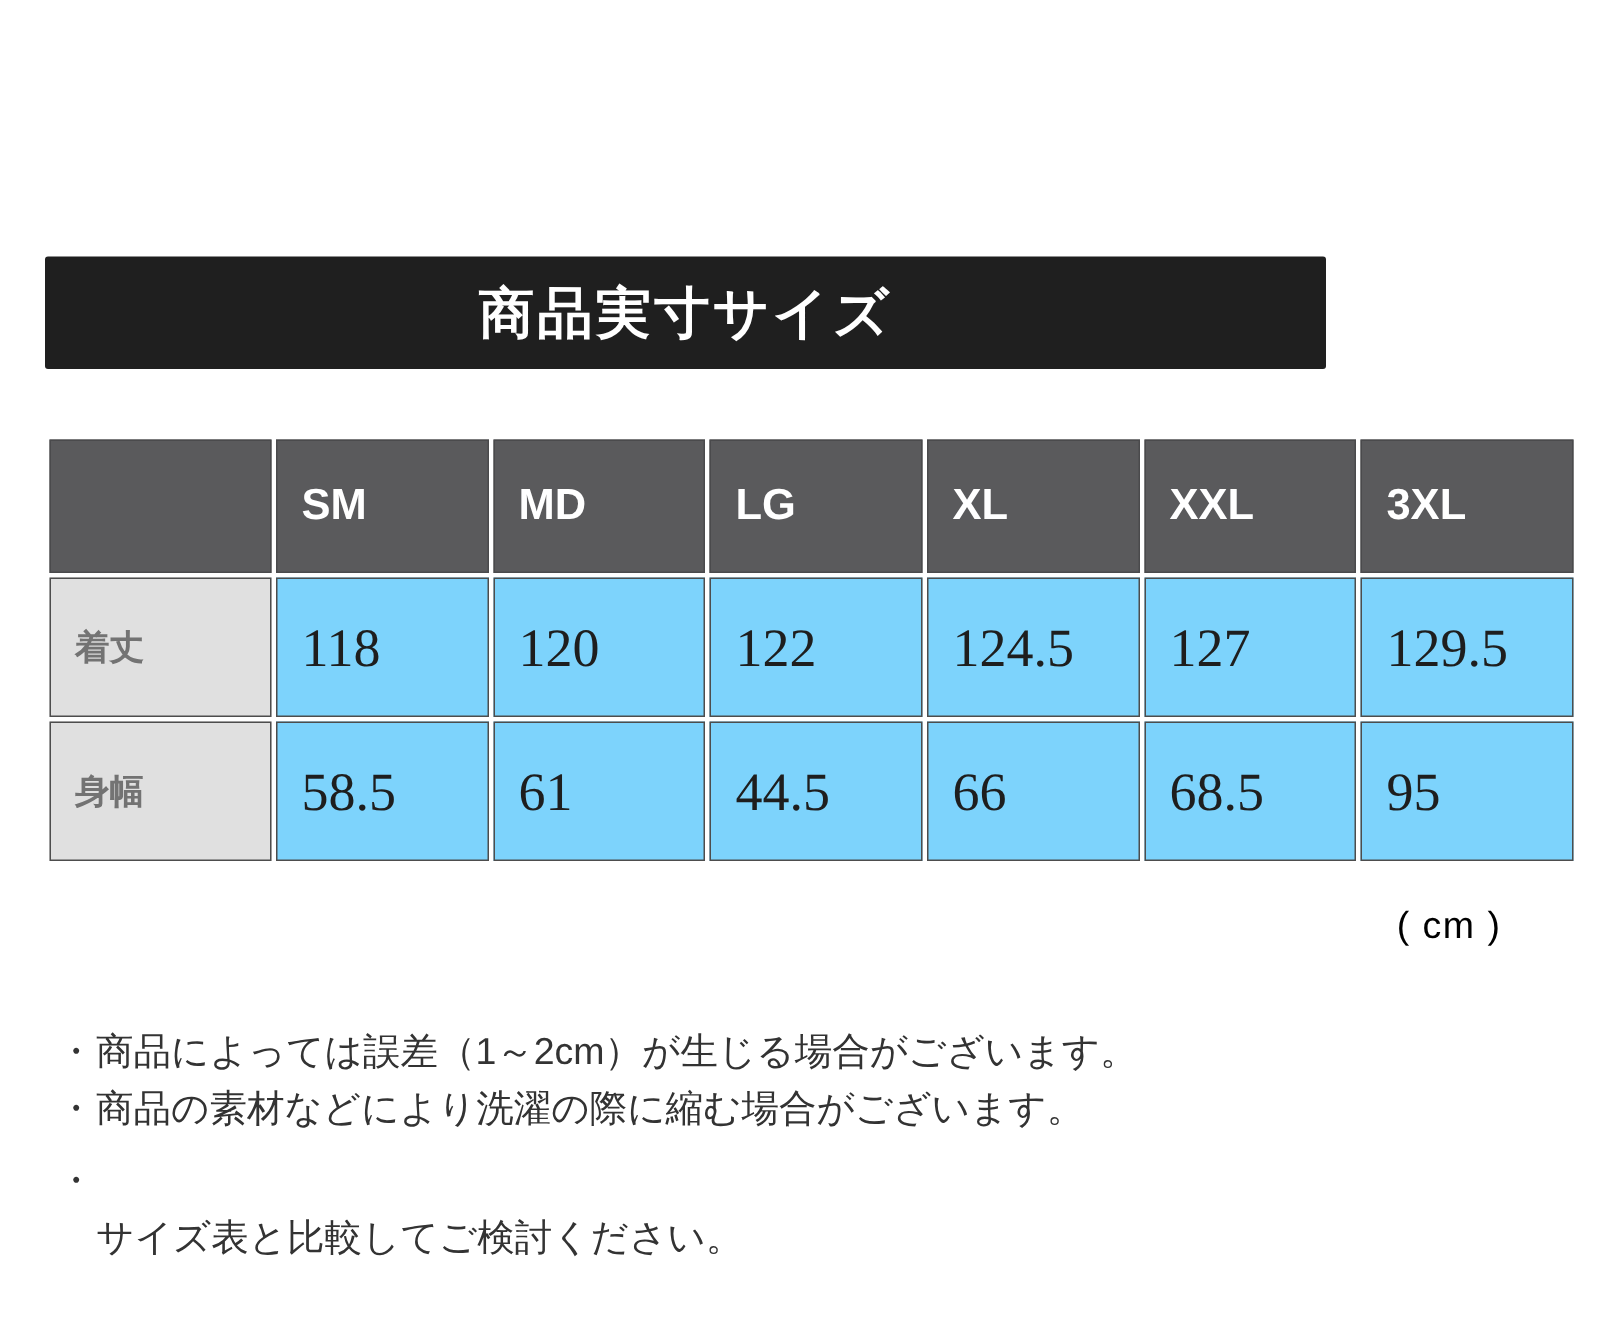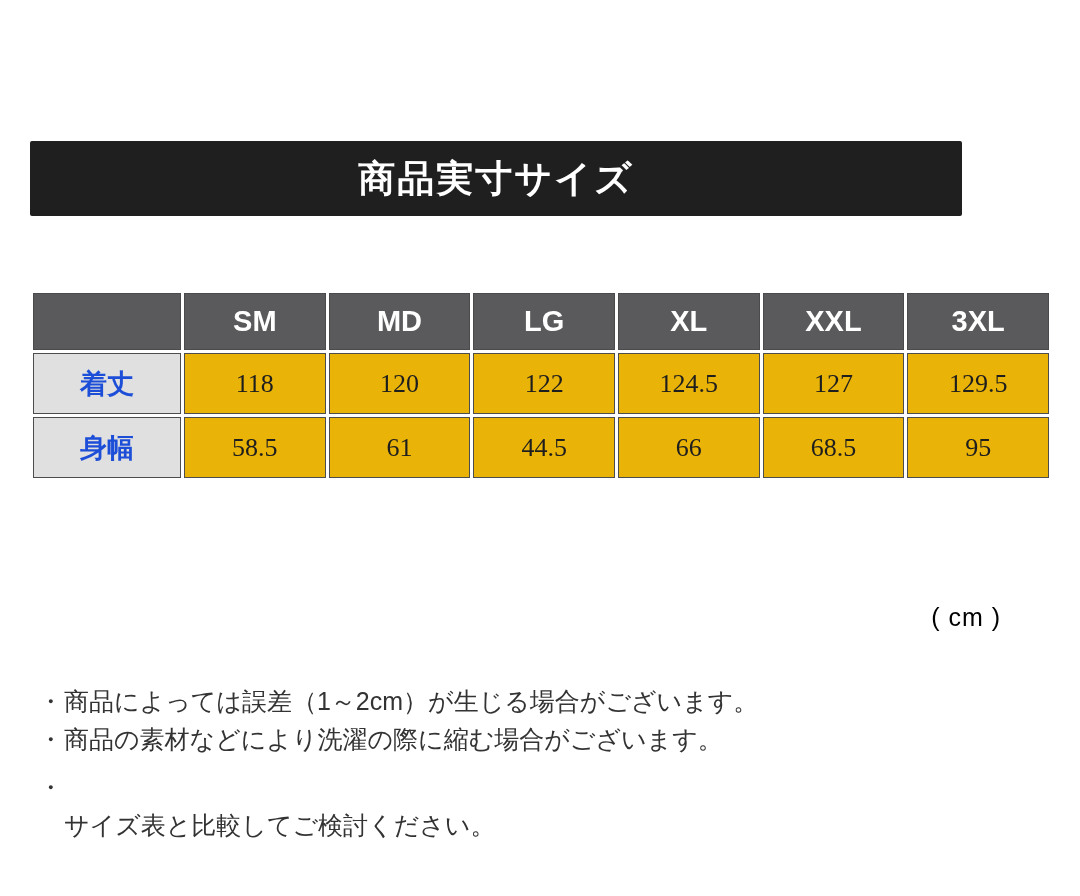--- a/index.html
+++ b/index.html
@@ -13,22 +13,22 @@
     width: 1080px;
     height: 896px;
     background: #ffffff;
     overflow: hidden;
   }
 
   
   .banner {
     position: absolute;
     left: 30px;
-    top: 141px;
-    width: 932px;
+    top: 171px;
+    width: 854px;
     height: 75px;
     background: #1f1f1f;
     border-radius: 2px;
     display: flex;
     align-items: center;
     justify-content: center;
   }
   .banner .title {
     color: #ffffff;
     font-size: 37px;
@@ -41,48 +41,48 @@
     position: absolute;
     left: 30px;
     top: 290px;
     width: 1022px;
     border-collapse: separate;
     border-spacing: 3px;
     table-layout: fixed;
   }
   .size-table th, .size-table td {
     border: 1px solid #4d4d4d;
-    text-align: center;
+    text-align: left;
     vertical-align: middle;
-    padding: 0;
+    padding: 16px;
   }
   .size-table thead th {
     background: #5a5a5c;
     border-color: #4a4a4c;
     color: #ffffff;
     font-size: 29px;
     font-weight: bold;
     height: 55px;
   }
   .size-table thead th.corner {
     background: #5a5a5c;
   }
   .size-table tbody th {
     background: #e0e0e0;
-    color: #1d4ed8;
-    font-size: 27px;
+    color: #737373;
+    font-size: 23px;
     font-weight: 600;
     height: 59px;
     font-family: Liberation Mono, monospace;
   }
   .size-table tbody td {
-    background: #eab308;
+    background: #7dd3fc;
     color: #1e1e1e;
     font-family: "Liberation Serif", serif;
-    font-size: 26px;
+    font-size: 36px;
     height: 59px;
   }
 
   
   .unit-label {
     position: absolute;
     top: 603px;
     right: 79px;
     font-size: 25px;
     color: #000000;

